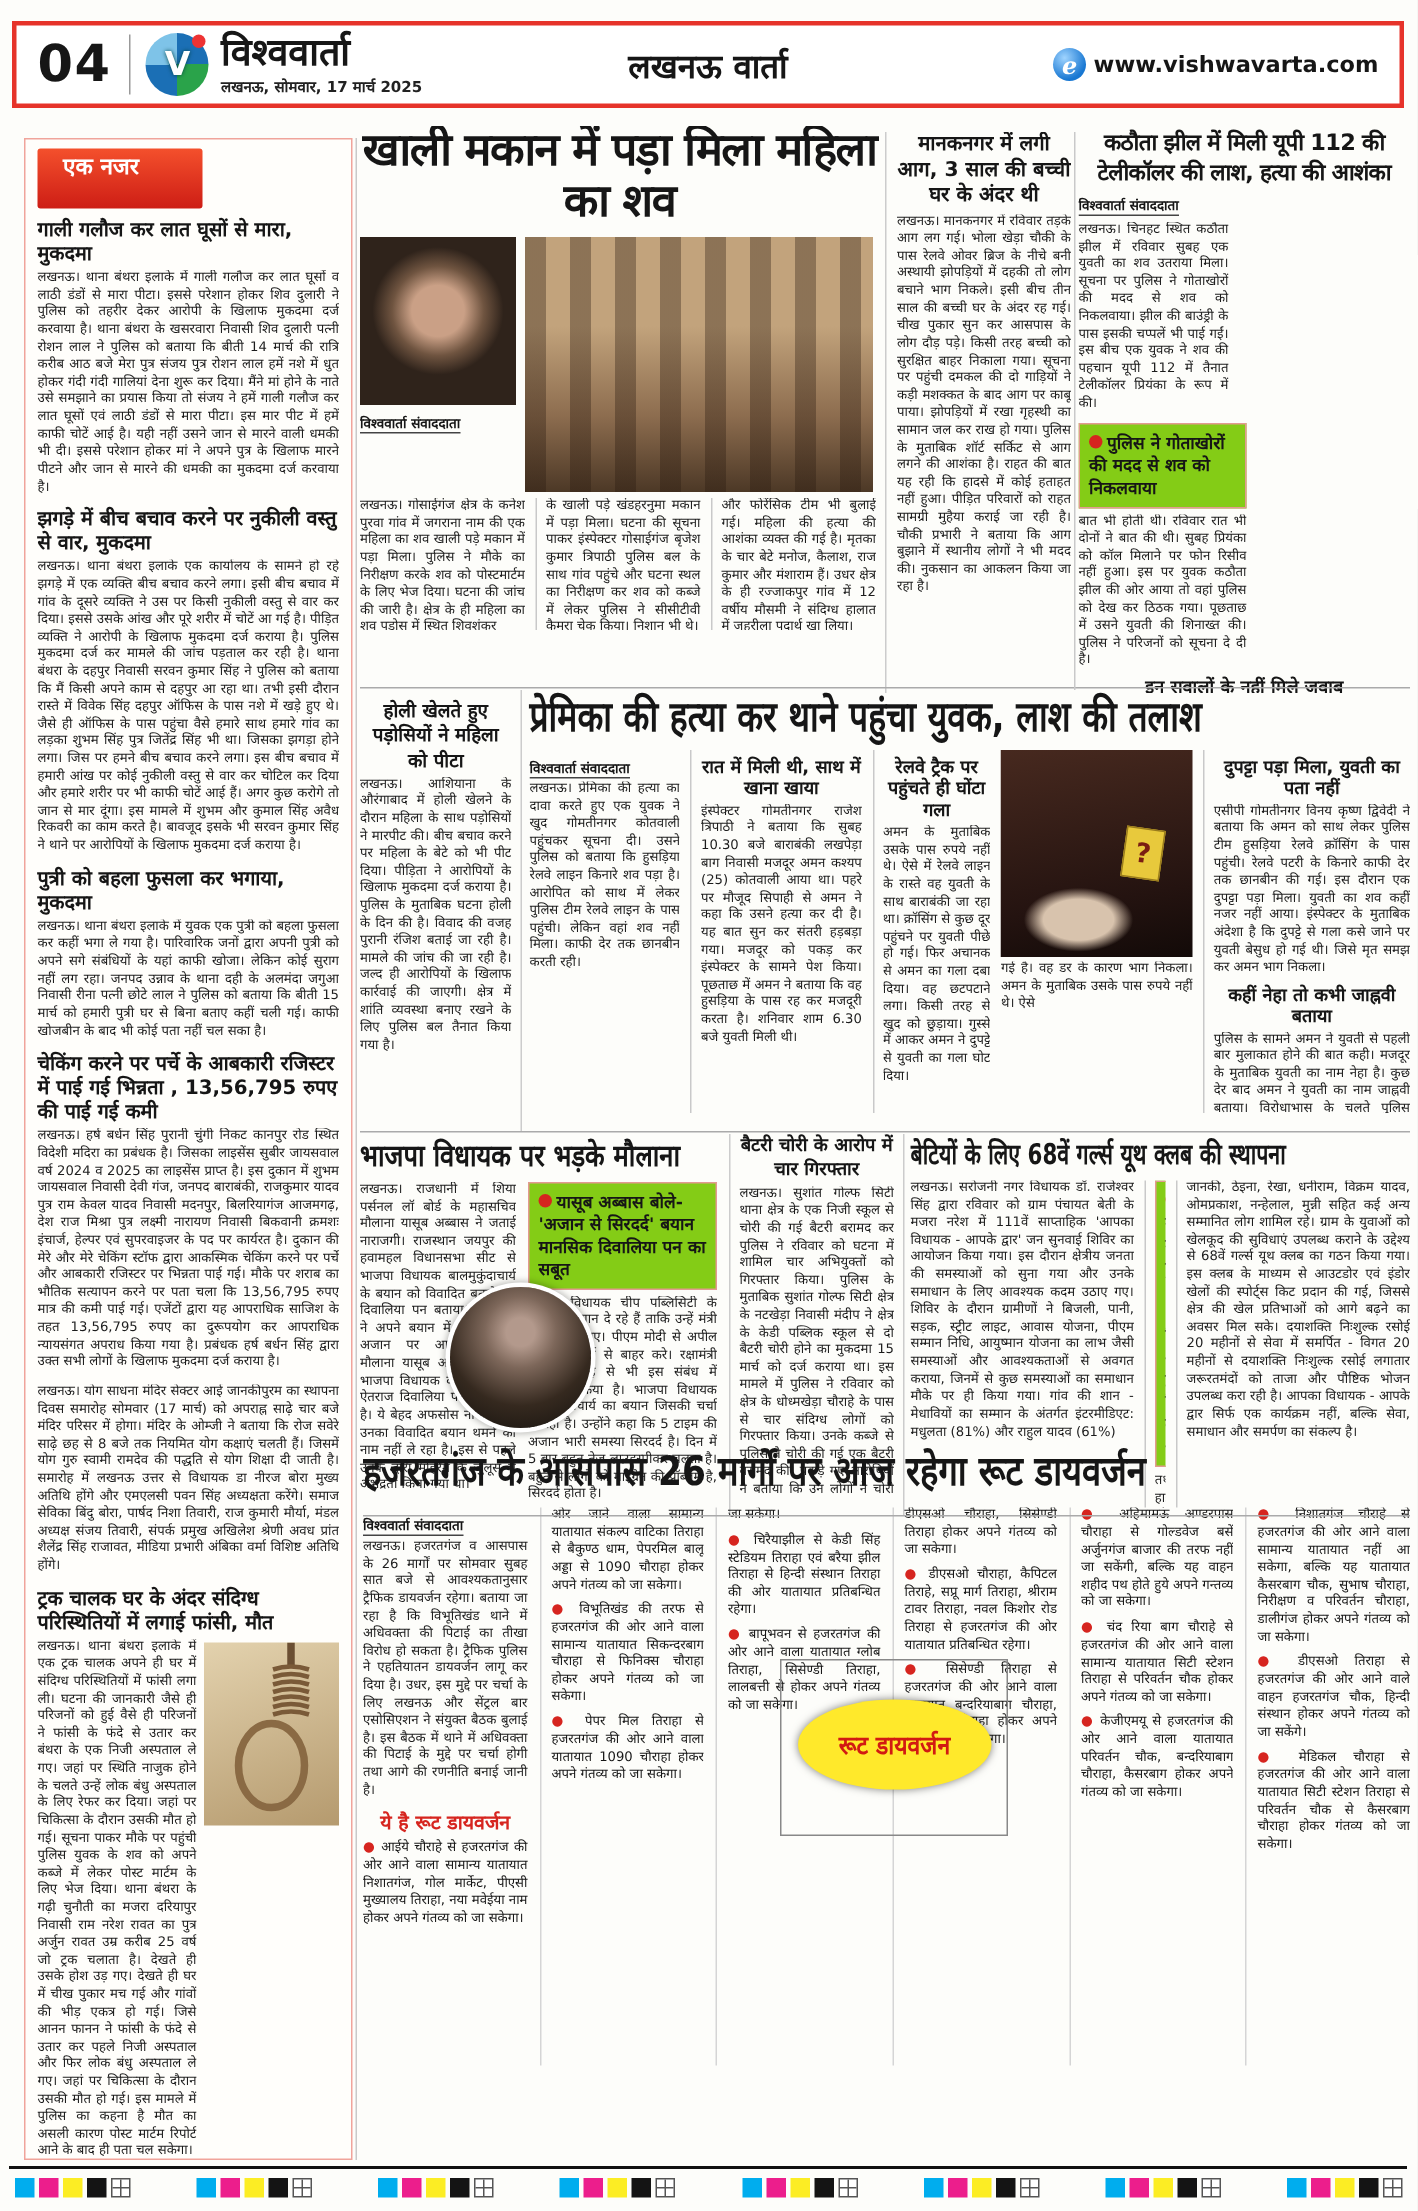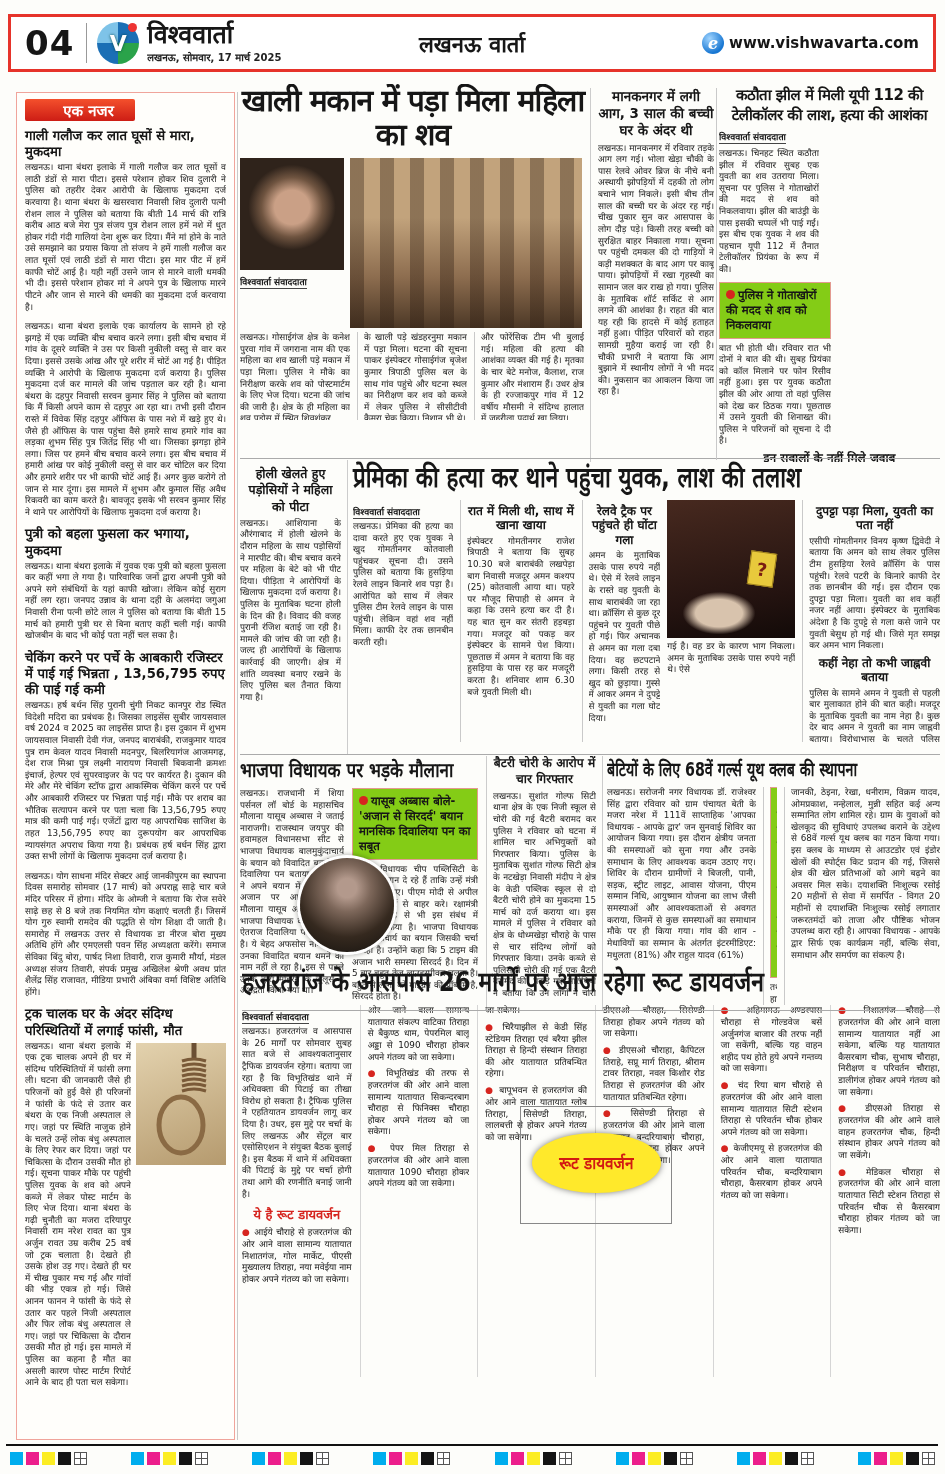--- a/index.html
+++ b/index.html
@@ -22,21 +22,21 @@
   
   .byline { font-weight:bold; font-size:9px; margin:2px 0; border-bottom:1px solid #444; display:inline-block; }
   .body-txt { font-size:8.8px; line-height:1.32; text-align:justify; color:#1c1c1c; overflow:hidden; }
   .subhead { font-weight:bold; font-size:12px; line-height:1.2; text-align:center; margin:4px 0 3px; }
   .pullquote { border:1px solid #e39a90; background:#84cc16; padding:5px 6px 5px 6px; font-weight:bold; font-size:11.5px; line-height:1.3; position:relative; margin-bottom:4px; }
   .pullquote::before { content:""; display:inline-block; width:9px; height:9px; border-radius:50%; background:#d6251f; margin-right:3px; }
   .hairL { border-left:1px solid #c9c9c9; padding-left:6px; }
 
   
   .left-col { position:absolute; left:16px; top:92px; width:219px; height:1348px; border:1px solid #f0a49b; padding:6px 8px; overflow:hidden; background:#fffefb; }
-  .section-tab { width:110px; height:22px; background:linear-gradient(180deg,#f4502c,#cd1d15); color:#fff; font-weight:bold; font-size:15px; line-height:25px; padding-left:17px; margin-bottom:7px; border-radius:2px;text-align:center; }
+  .section-tab { width:110px; height:40px; background:linear-gradient(180deg,#f4502c,#cd1d15); color:#fff; font-weight:bold; font-size:15px; line-height:25px; padding-left:17px; margin-bottom:7px; border-radius:2px; }
   .ln-art { margin-bottom:8px; }
   .ln-art h3 { font-size:13.2px; line-height:1.22; margin:3px 0 2px; font-weight:bold; }
   .noose { float:right; width:90px; height:122px; margin:2px 0 3px 5px; background:linear-gradient(160deg,#e3d2ae,#b59a6e); }
 
   
   .lead { position:absolute; left:240px; top:84px; width:346px; height:380px; overflow:hidden; }
   .lead h1 { font-size:30px; font-weight:bold; line-height:1.12; letter-spacing:-1px; text-align:center; }
   .lead-photos { display:flex; gap:6px; margin-top:7px; align-items:flex-start; }
   .photo-portrait { width:104px; height:112px; background:radial-gradient(ellipse 42% 38% at 50% 44%,#caa086 0 40%,#6f5440 70%,#2f231b 100%),linear-gradient(#1d150f,#4a382a); background-blend-mode:normal; }
   .photo-crowd { width:232px; height:170px; background:repeating-linear-gradient(90deg,rgba(40,25,15,.35) 0 14px,rgba(0,0,0,0) 14px 30px),linear-gradient(180deg,#c2a37c 0 35%,#8d6d4f 70%,#4c3826 100%); }
@@ -125,20 +125,21 @@
   </div>
 
   <div class="left-col">
     <div class="section-tab">एक नजर</div>
 
     <div class="ln-art">
       <h3>गाली गलौज कर लात घूसों से मारा, मुकदमा</h3>
       <p class="body-txt">लखनऊ। थाना बंथरा इलाके में गाली गलौज कर लात घूसों व लाठी डंडों से मारा पीटा। इससे परेशान होकर शिव दुलारी ने पुलिस को तहरीर देकर आरोपी के खिलाफ मुकदमा दर्ज करवाया है। थाना बंथरा के खसरवारा निवासी शिव दुलारी पत्नी रोशन लाल ने पुलिस को बताया कि बीती 14 मार्च की रात्रि करीब आठ बजे मेरा पुत्र संजय पुत्र रोशन लाल हमें नशे में धुत होकर गंदी गंदी गालियां देना शुरू कर दिया। मैंने मां होने के नाते उसे समझाने का प्रयास किया तो संजय ने हमें गाली गलौज कर लात घूसों एवं लाठी डंडों से मारा पीटा। इस मार पीट में हमें काफी चोटें आई है। यही नहीं उसने जान से मारने वाली धमकी भी दी। इससे परेशान होकर मां ने अपने पुत्र के खिलाफ मारने पीटने और जान से मारने की धमकी का मुकदमा दर्ज करवाया है।</p>
     </div>
     <div class="ln-art">
+      <h3>झगड़े में बीच बचाव करने पर नुकीली वस्तु से वार, मुकदमा</h3>
       <p class="body-txt">लखनऊ। थाना बंथरा इलाके एक कार्यालय के सामने हो रहे झगड़े में एक व्यक्ति बीच बचाव करने लगा। इसी बीच बचाव में गांव के दूसरे व्यक्ति ने उस पर किसी नुकीली वस्तु से वार कर दिया। इससे उसके आंख और पूरे शरीर में चोटें आ गई है। पीड़ित व्यक्ति ने आरोपी के खिलाफ मुकदमा दर्ज कराया है। पुलिस मुकदमा दर्ज कर मामले की जांच पड़ताल कर रही है। थाना बंथरा के दहपुर निवासी सरवन कुमार सिंह ने पुलिस को बताया कि मैं किसी अपने काम से दहपुर आ रहा था। तभी इसी दौरान रास्ते में विवेक सिंह दहपुर ऑफिस के पास नशे में खड़े हुए थे। जैसे ही ऑफिस के पास पहुंचा वैसे हमारे साथ हमारे गांव का लड़का शुभम सिंह पुत्र जितेंद्र सिंह भी था। जिसका झगड़ा होने लगा। जिस पर हमने बीच बचाव करने लगा। इस बीच बचाव में हमारी आंख पर कोई नुकीली वस्तु से वार कर चोटिल कर दिया और हमारे शरीर पर भी काफी चोटें आई हैं। अगर कुछ करोगे तो जान से मार दूंगा। इस मामले में शुभम और कुमाल सिंह अवैध रिकवरी का काम करते है। बावजूद इसके भी सरवन कुमार सिंह ने थाने पर आरोपियों के खिलाफ मुकदमा दर्ज कराया है।</p>
     </div>
     <div class="ln-art">
       <h3>पुत्री को बहला फुसला कर भगाया, मुकदमा</h3>
       <p class="body-txt">लखनऊ। थाना बंथरा इलाके में युवक एक पुत्री को बहला फुसला कर कहीं भगा ले गया है। पारिवारिक जनों द्वारा अपनी पुत्री को अपने सगे संबंधियों के यहां काफी खोजा। लेकिन कोई सुराग नहीं लग रहा। जनपद उन्नाव के थाना दही के अलमंदा जगुआ निवासी रीना पत्नी छोटे लाल ने पुलिस को बताया कि बीती 15 मार्च को हमारी पुत्री घर से बिना बताए कहीं चली गई। काफी खोजबीन के बाद भी कोई पता नहीं चल सका है।</p>
     </div>
     <div class="ln-art">
       <h3>चेकिंग करने पर पर्चे के आबकारी रजिस्टर में पाई गई भिन्नता , 13,56,795 रुपए की पाई गई कमी</h3>
       <p class="body-txt">लखनऊ। हर्ष बर्धन सिंह पुरानी चुंगी निकट कानपुर रोड स्थित विदेशी मदिरा का प्रबंधक है। जिसका लाइसेंस सुबीर जायसवाल वर्ष 2024 व 2025 का लाइसेंस प्राप्त है। इस दुकान में शुभम जायसवाल निवासी देवी गंज, जनपद बाराबंकी, राजकुमार यादव पुत्र राम केवल यादव निवासी मदनपुर, बिलरियागंज आजमगढ़, देश राज मिश्रा पुत्र लक्ष्मी नारायण निवासी बिकवानी क्रमशः इंचार्ज, हेल्पर एवं सुपरवाइजर के पद पर कार्यरत है। दुकान की मेरे और मेरे चेकिंग स्टॉफ द्वारा आकस्मिक चेकिंग करने पर पर्चे और आबकारी रजिस्टर पर भिन्नता पाई गई। मौके पर शराब का भौतिक सत्यापन करने पर पता चला कि 13,56,795 रुपए मात्र की कमी पाई गई। एजेंटों द्वारा यह आपराधिक साजिश के तहत 13,56,795 रुपए का दुरूपयोग कर आपराधिक न्यायसंगत अपराध किया गया है। प्रबंधक हर्ष बर्धन सिंह द्वारा उक्त सभी लोगों के खिलाफ मुकदमा दर्ज कराया है।</p>
     </div>

